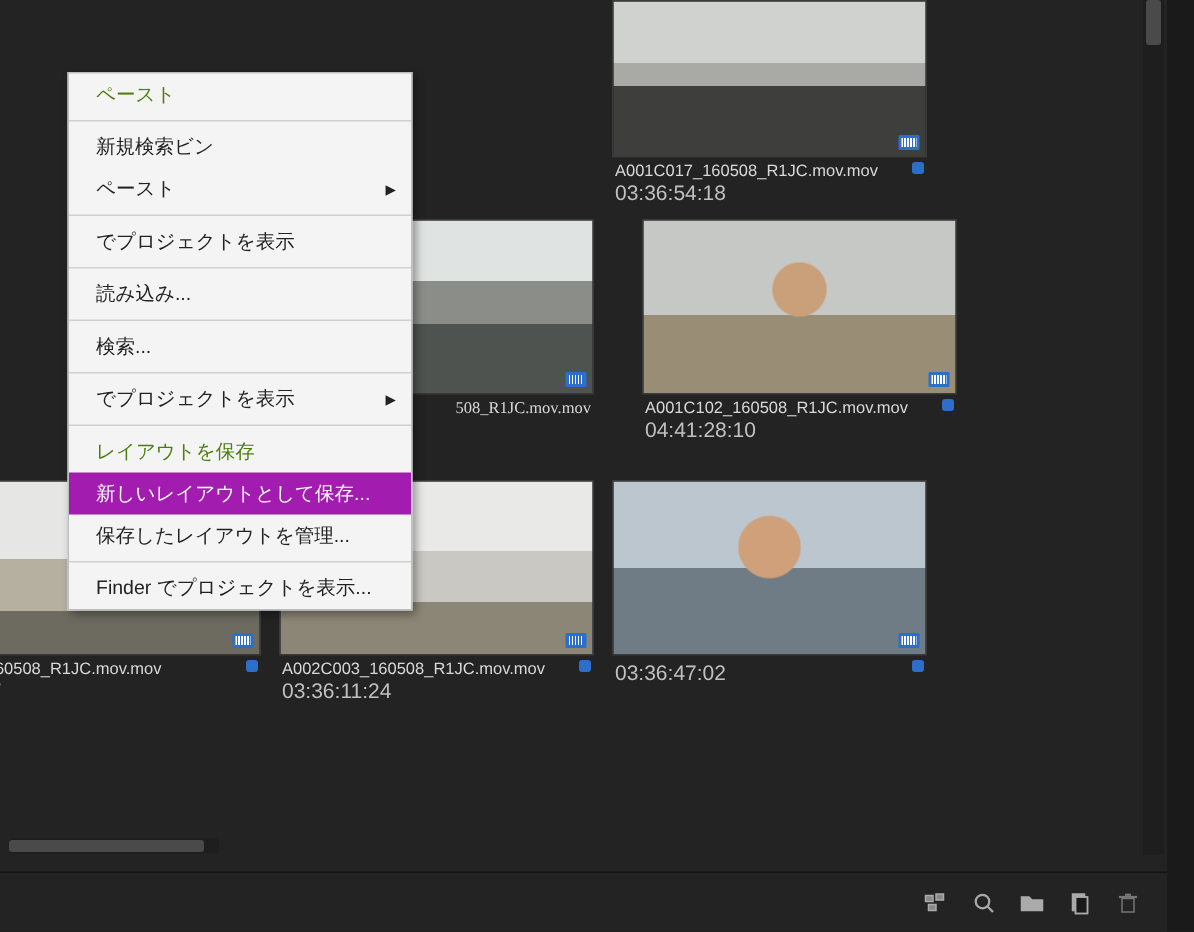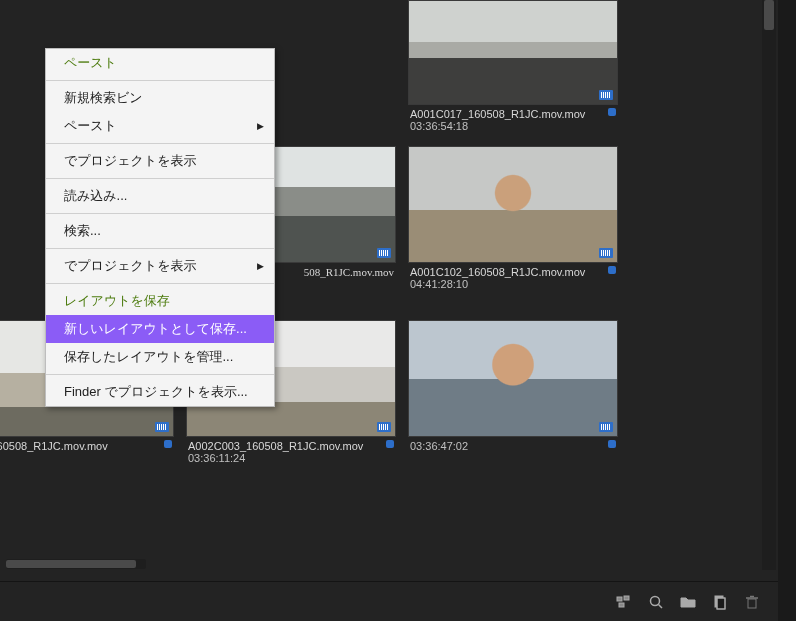--- a/index.html
+++ b/index.html
@@ -63,21 +63,21 @@
     position: relative;
   }
   .meta .name {
     color: #d8d8d8;
     font-size: 11px;
     white-space: nowrap;
     overflow: hidden;
   }
   .meta .time {
     color: #c0c0c0;
-    font-size: 11px;
+    font-size: 14px;
   }
   .meta .dot {
     position: absolute;
     right: 2px;
     top: 3px;
     width: 8px; height: 8px;
     border-radius: 2px;
     background: #2d6ec9;
   }
   
@@ -110,21 +110,21 @@
   .menu-item.has-sub::after {
     content: "▶";
     position: absolute;
     right: 10px;
     top: 50%;
     transform: translateY(-50%);
     font-size: 9px;
     color: inherit;
   }
   .menu-item.selected {
-    background: #8b5cf6;
+    background: #a21caf;
     color: #fff;
   }
   .menu-sep {
     height: 1px;
     background: #cfcfcf;
     margin: 3px 0;
   }
 
   
   .vscroll {
@@ -214,21 +214,21 @@
 
     <div class="clip" style="left:186px; top:146px;font-family:Liberation Serif, serif;">
       <div class="thumb th-river">
         <span class="video-badge"></span>
       </div>
       <div class="meta">
         <div class="name" style="text-align:right">508_R1JC.mov.mov</div>
       </div>
     </div>
 
-    <div class="clip" style="left:408px; top:146px;">
+    <div class="clip" style="left:428px; top:146px;">
       <div class="thumb th-man1">
         <span class="video-badge"></span>
       </div>
       <div class="meta">
         <div class="name">A001C102_160508_R1JC.mov.mov</div>
         <div class="time">04:41:28:10</div>
         <span class="dot"></span>
       </div>
     </div>
 

